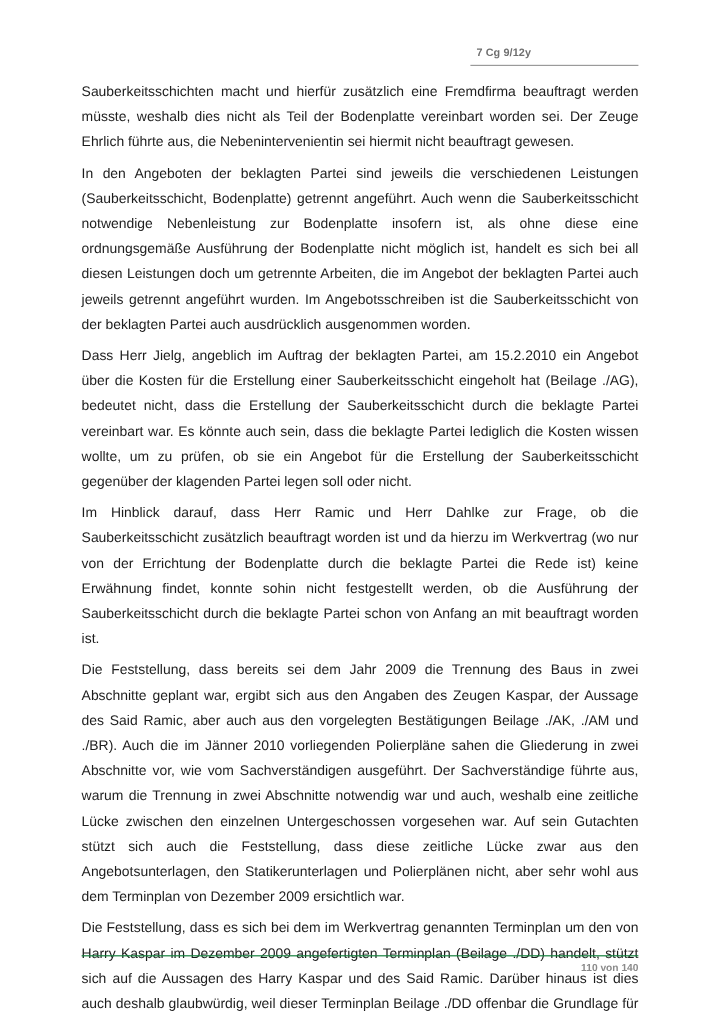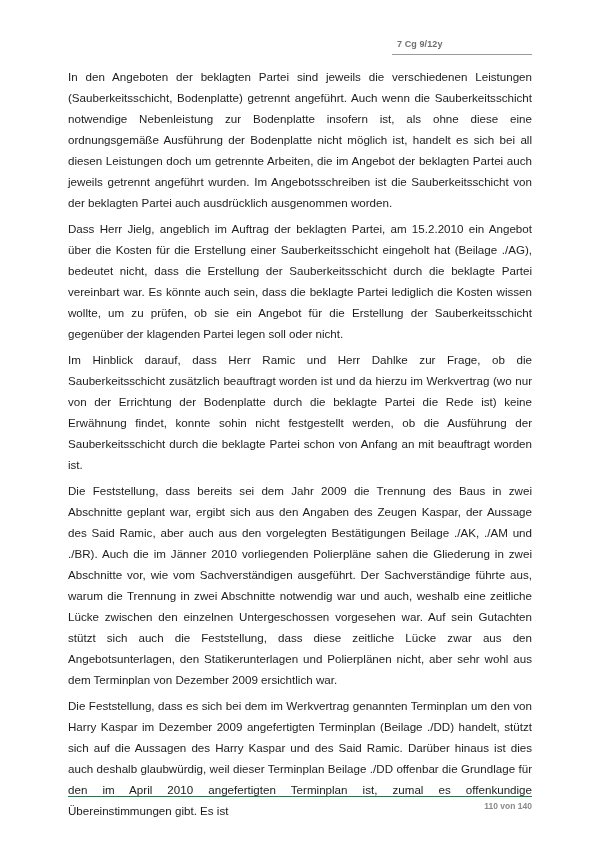--- a/index.html
+++ b/index.html
@@ -62,20 +62,21 @@
     }
   </style>
 </head>
 <body>
 
 <div class="page-header">
   <span class="case-number">7 Cg 9/12y</span>
 </div>
 
 <div class="body-text">
+  <p class="para">Sauberkeitsschichten macht und hierfür zusätzlich eine Fremdfirma beauftragt werden müsste, weshalb dies nicht als Teil der Bodenplatte vereinbart worden sei. Der Zeuge Ehrlich führte aus, die Nebenintervenientin sei hiermit nicht beauftragt gewesen.</p>
   <p class="para">In den Angeboten der beklagten Partei sind jeweils die verschiedenen Leistungen (Sauberkeitsschicht, Bodenplatte) getrennt angeführt. Auch wenn die Sauberkeitsschicht notwendige Nebenleistung zur Bodenplatte insofern ist, als ohne diese eine ordnungsgemäße Ausführung der Bodenplatte nicht möglich ist, handelt es sich bei all diesen Leistungen doch um getrennte Arbeiten, die im Angebot der beklagten Partei auch jeweils getrennt angeführt wurden. Im Angebotsschreiben ist die Sauberkeitsschicht von der beklagten Partei auch ausdrücklich ausgenommen worden.</p>
   <p class="para">Dass Herr Jielg, angeblich im Auftrag der beklagten Partei, am 15.2.2010 ein Angebot über die Kosten für die Erstellung einer Sauberkeitsschicht eingeholt hat (Beilage ./AG), bedeutet nicht, dass die Erstellung der Sauberkeitsschicht durch die beklagte Partei vereinbart war. Es könnte auch sein, dass die beklagte Partei lediglich die Kosten wissen wollte, um zu prüfen, ob sie ein Angebot für die Erstellung der Sauberkeitsschicht gegenüber der klagenden Partei legen soll oder nicht.</p>
   <p class="para">Im Hinblick darauf, dass Herr Ramic und Herr Dahlke zur Frage, ob die Sauberkeitsschicht zusätzlich beauftragt worden ist und da hierzu im Werkvertrag (wo nur von der Errichtung der Bodenplatte durch die beklagte Partei die Rede ist) keine Erwähnung findet, konnte sohin nicht festgestellt werden, ob die Ausführung der Sauberkeitsschicht durch die beklagte Partei schon von Anfang an mit beauftragt worden ist.</p>
   <p class="para">Die Feststellung, dass bereits sei dem Jahr 2009 die Trennung des Baus in zwei Abschnitte geplant war, ergibt sich aus den Angaben des Zeugen Kaspar, der Aussage des Said Ramic, aber auch aus den vorgelegten Bestätigungen Beilage ./AK, ./AM und ./BR). Auch die im Jänner 2010 vorliegenden Polierpläne sahen die Gliederung in zwei Abschnitte vor, wie vom Sachverständigen ausgeführt. Der Sachverständige führte aus, warum die Trennung in zwei Abschnitte notwendig war und auch, weshalb eine zeitliche Lücke zwischen den einzelnen Untergeschossen vorgesehen war. Auf sein Gutachten stützt sich auch die Feststellung, dass diese zeitliche Lücke zwar aus den Angebotsunterlagen, den Statikerunterlagen und Polierplänen nicht, aber sehr wohl aus dem Terminplan von Dezember 2009 ersichtlich war.</p>
   <p class="para">Die Feststellung, dass es sich bei dem im Werkvertrag genannten Terminplan um den von Harry Kaspar im Dezember 2009 angefertigten Terminplan (Beilage ./DD) handelt, stützt sich auf die Aussagen des Harry Kaspar und des Said Ramic. Darüber hinaus ist dies auch deshalb glaubwürdig, weil dieser Terminplan Beilage ./DD offenbar die Grundlage für den im April 2010 angefertigten Terminplan ist, zumal es offenkundige Übereinstimmungen gibt. Es ist</p>
 </div>
 
 <div class="page-footer">
   <span class="page-number">110 von 140</span>
 </div>

